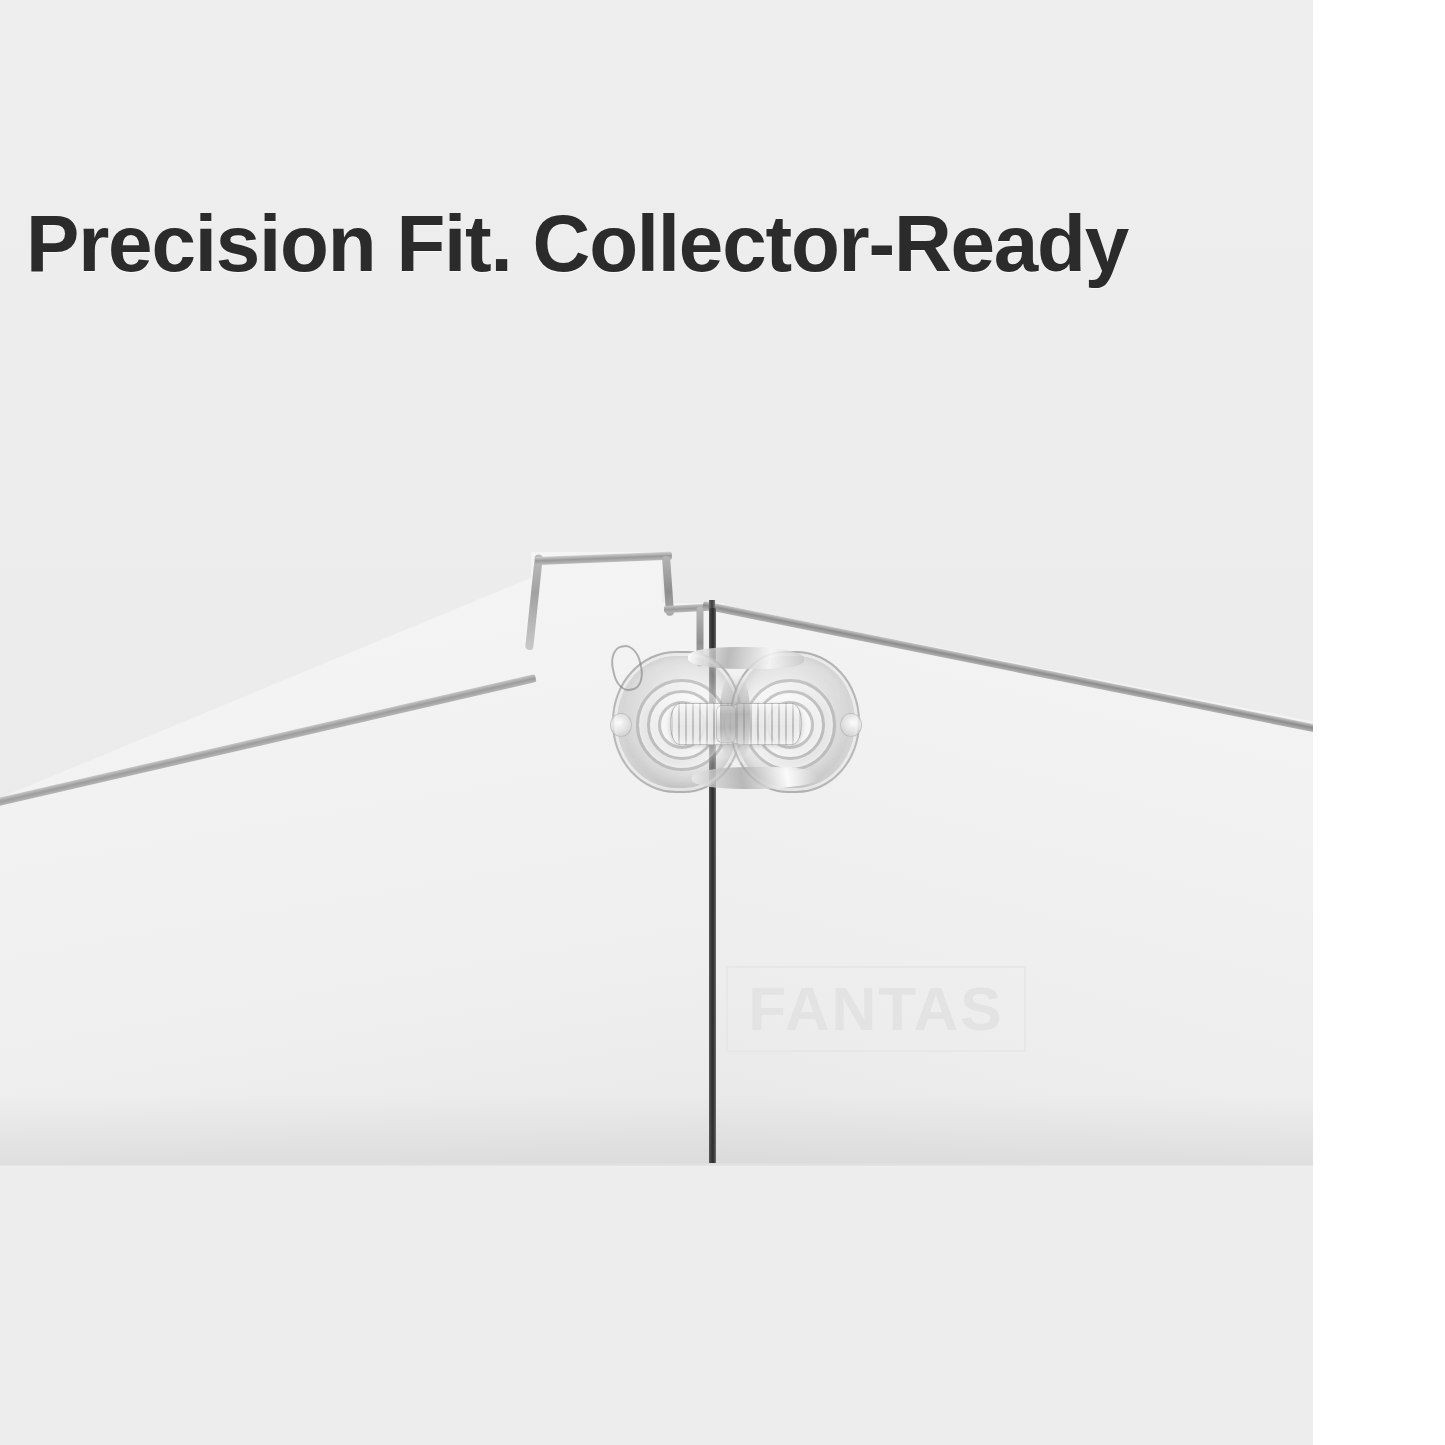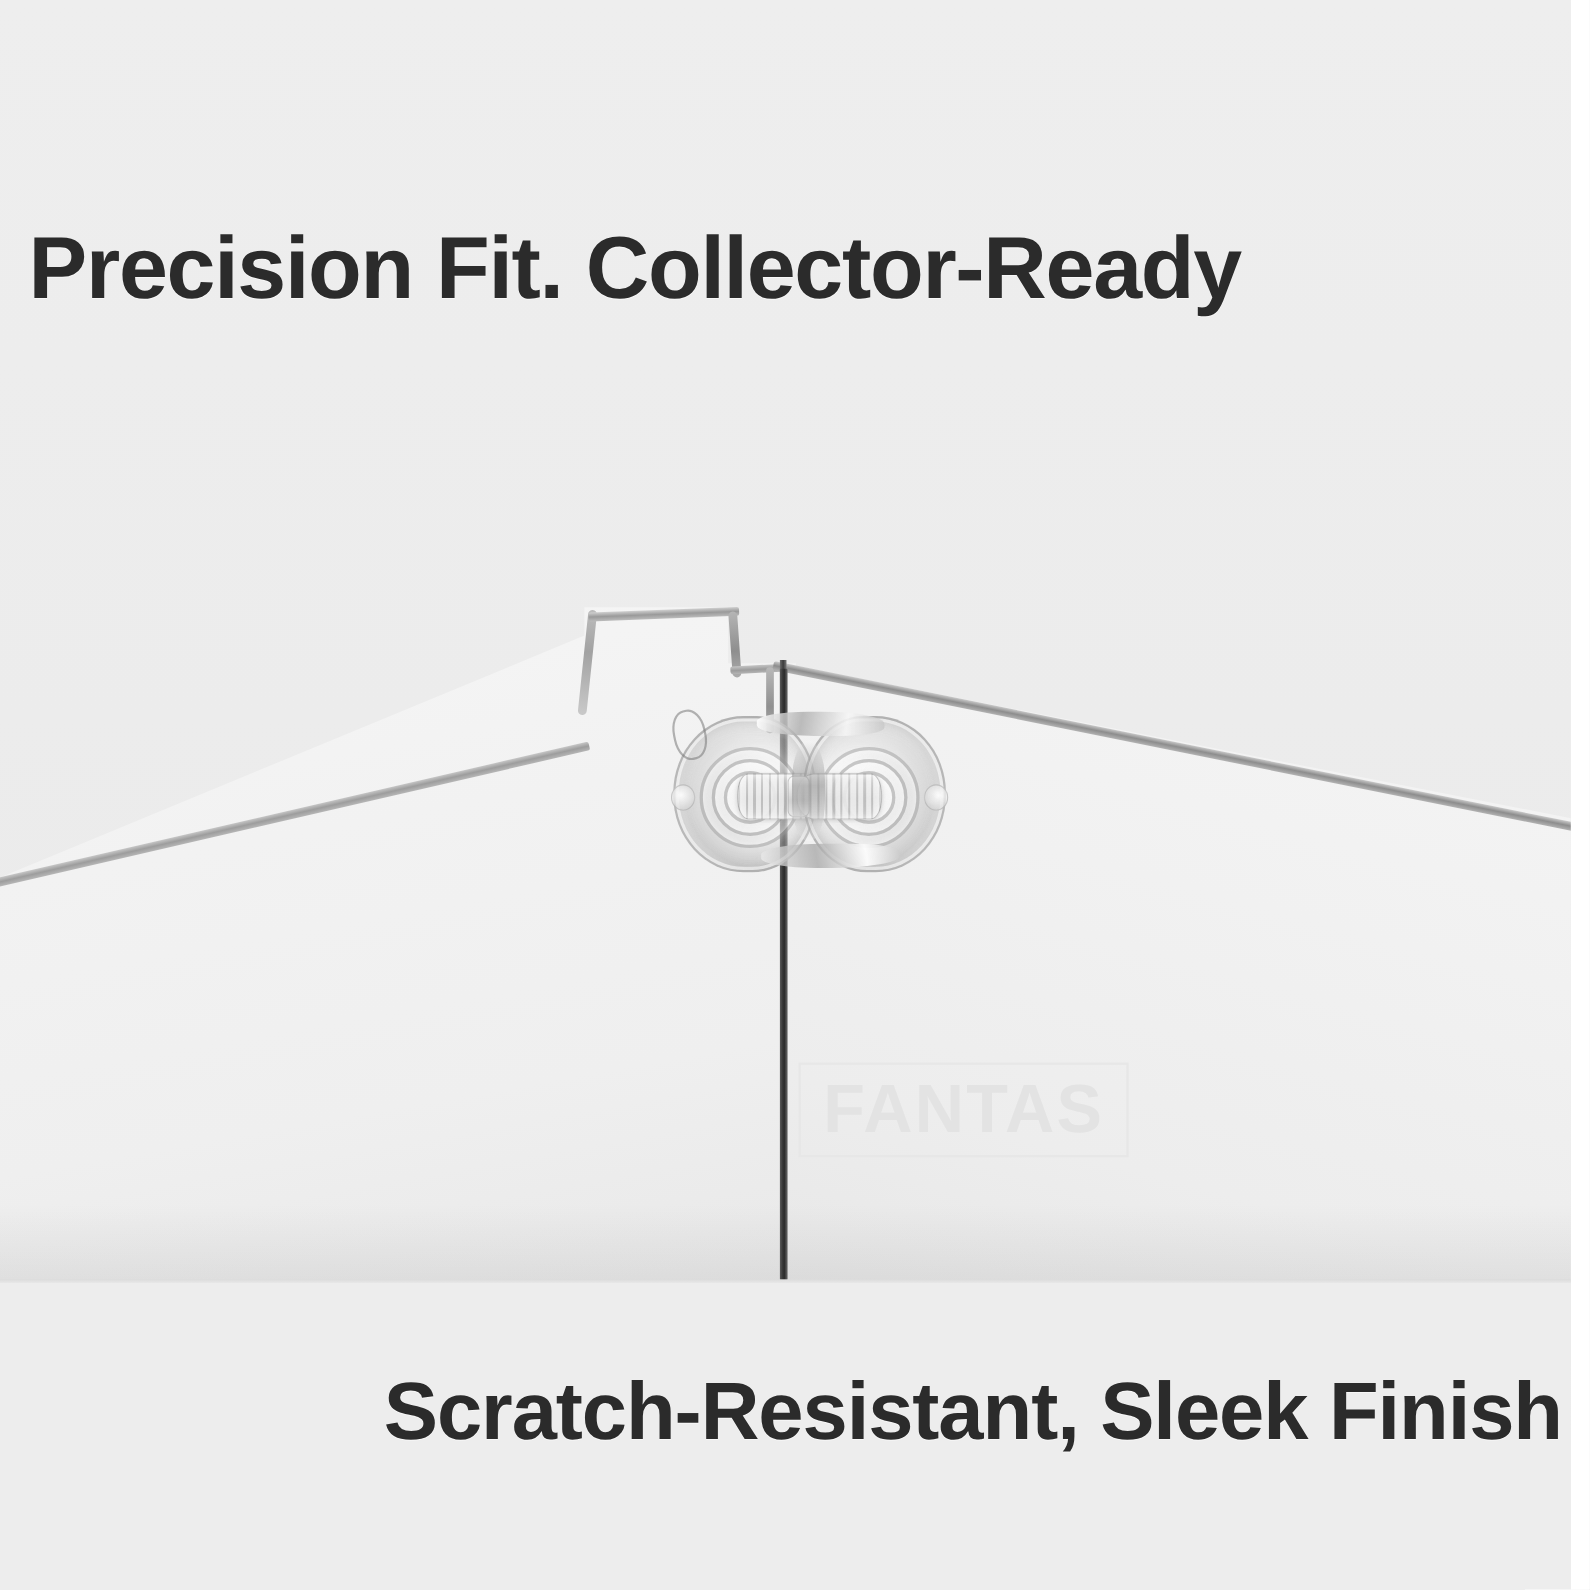--- a/index.html
+++ b/index.html
@@ -2,21 +2,21 @@
 <html><head>
 <meta charset="utf-8">
 <style>
   html, body {
     margin: 0;
     padding: 0;
     background: #ffffff;
   }
   #scene {
     position: relative;
-    width: 1428px;
+    width: 1313px;
     height: 1445px;
     overflow: hidden;
     background: #ececec;
     font-family: "Liberation Sans", sans-serif;
     -webkit-font-smoothing: antialiased;
   }
 
   
   .bg-base {
     position: absolute;
@@ -357,15 +357,14 @@
     </div>
 
     <div class="watermark">
       <span class="watermark-text">FANTAS</span>
     </div>
 
   </div>
 
   <div class="caption caption-top">Precision Fit. Collector-Ready</div>
 
-  <div class="caption caption-bottom">Scratch-Resistant, Sleek Finish</div>
 
 </div>
 
 </body></html>

